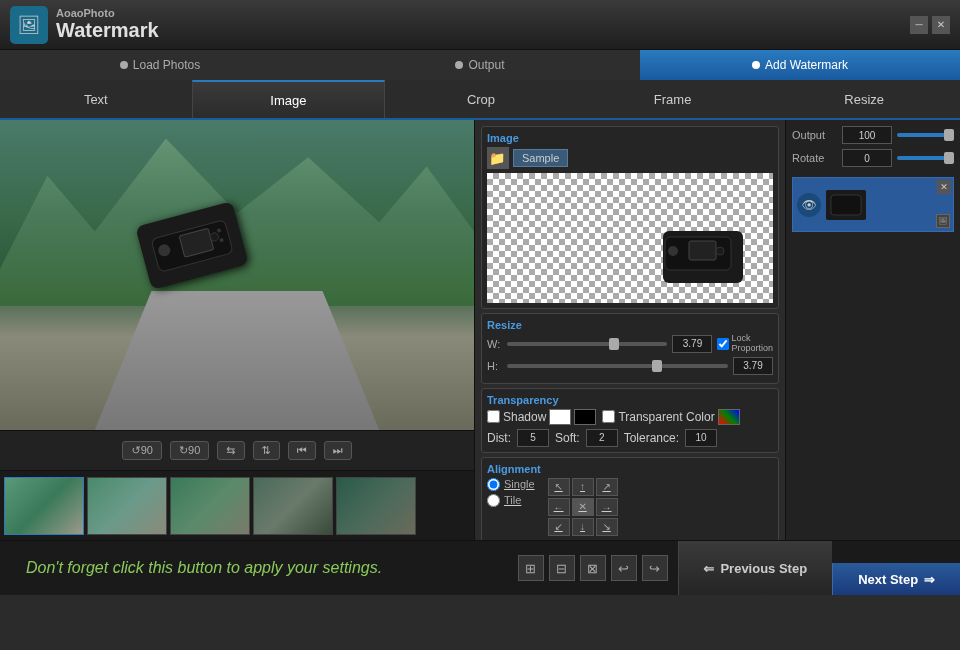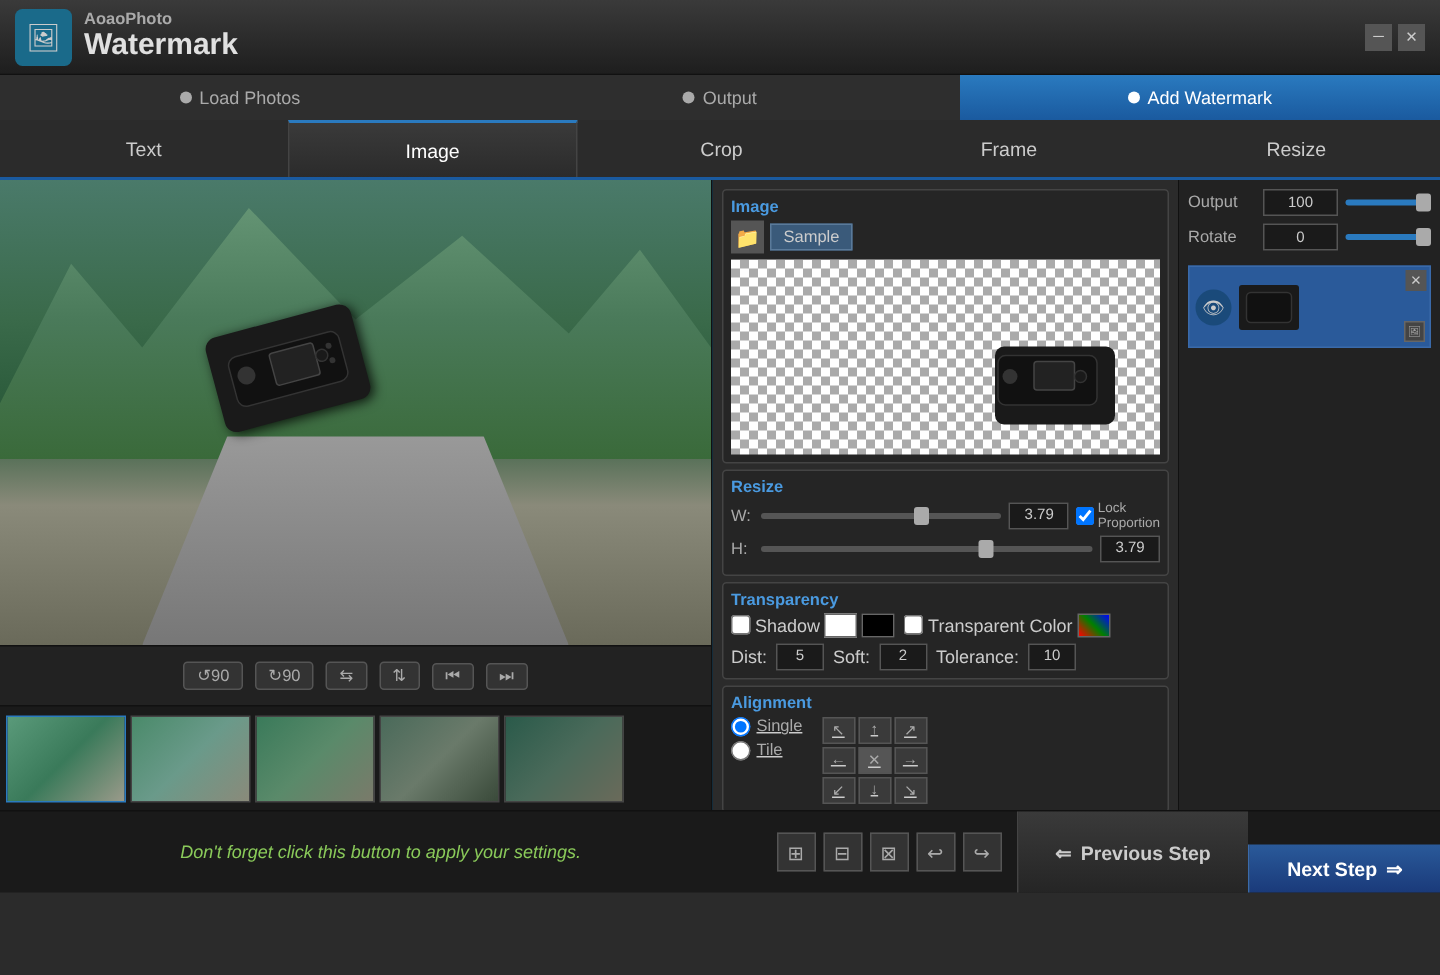--- a/index.html
+++ b/index.html
@@ -284,23 +284,22 @@
       border: 1px solid #3a6aaa;
       height: 55px;
       position: relative;
       display: flex; align-items: center; gap: 5px; padding: 4px;
     }
     .layer-eye { width: 24px; height: 24px; background: #1a4a7a; border-radius: 50%; display: flex; align-items: center; justify-content: center; cursor: pointer; }
     .layer-thumb { width: 40px; height: 30px; background: #1a1a1a; border-radius: 4px; }
     .layer-close { position: absolute; top: 2px; right: 2px; width: 14px; height: 14px; background: #555; border: none; color: #ccc; cursor: pointer; font-size: 9px; display: flex; align-items: center; justify-content: center; }
     .layer-img-icon { position: absolute; bottom: 3px; right: 3px; width: 14px; height: 14px; background: #444; border: 1px solid #666; font-size: 7px; display: flex; align-items: center; justify-content: center; color: #aaa; }
     #hint-text {
-      flex: 1; color: #8aca5a; font-style: italic; font-size: 12px;
-      padding: 0 10px;
-      text-align: center;
+      flex: 1; color: #8aca5a; font-style: italic; font-size: 16px;
+      padding: 0 26px;
     }
     #bottom-actions {
       display: flex;
       height: 100%;
     }
     .bottom-btn {
       display: flex; align-items: center; justify-content: center; gap: 6px;
       padding: 0 25px;
       cursor: pointer;
       border: none;

